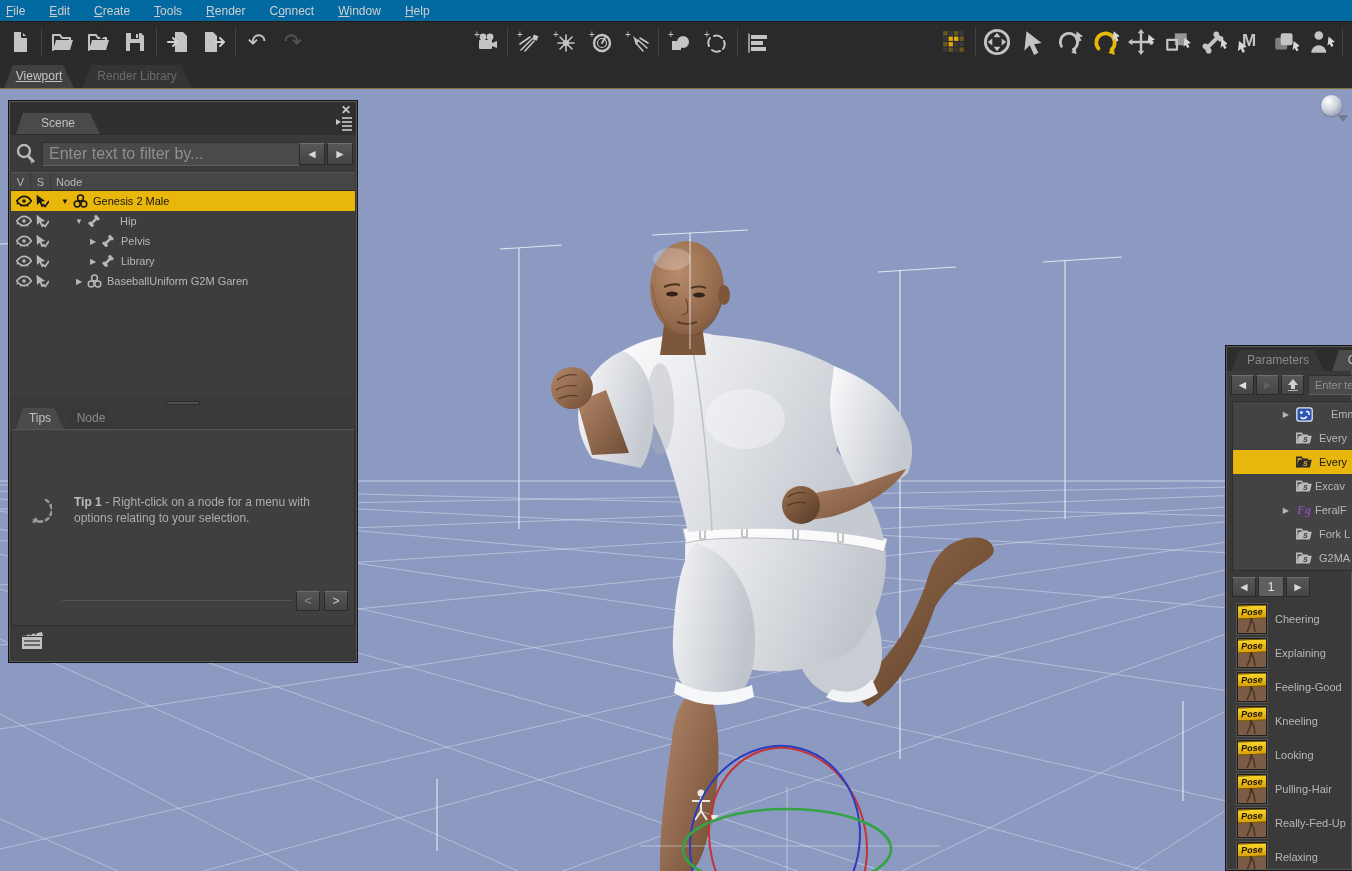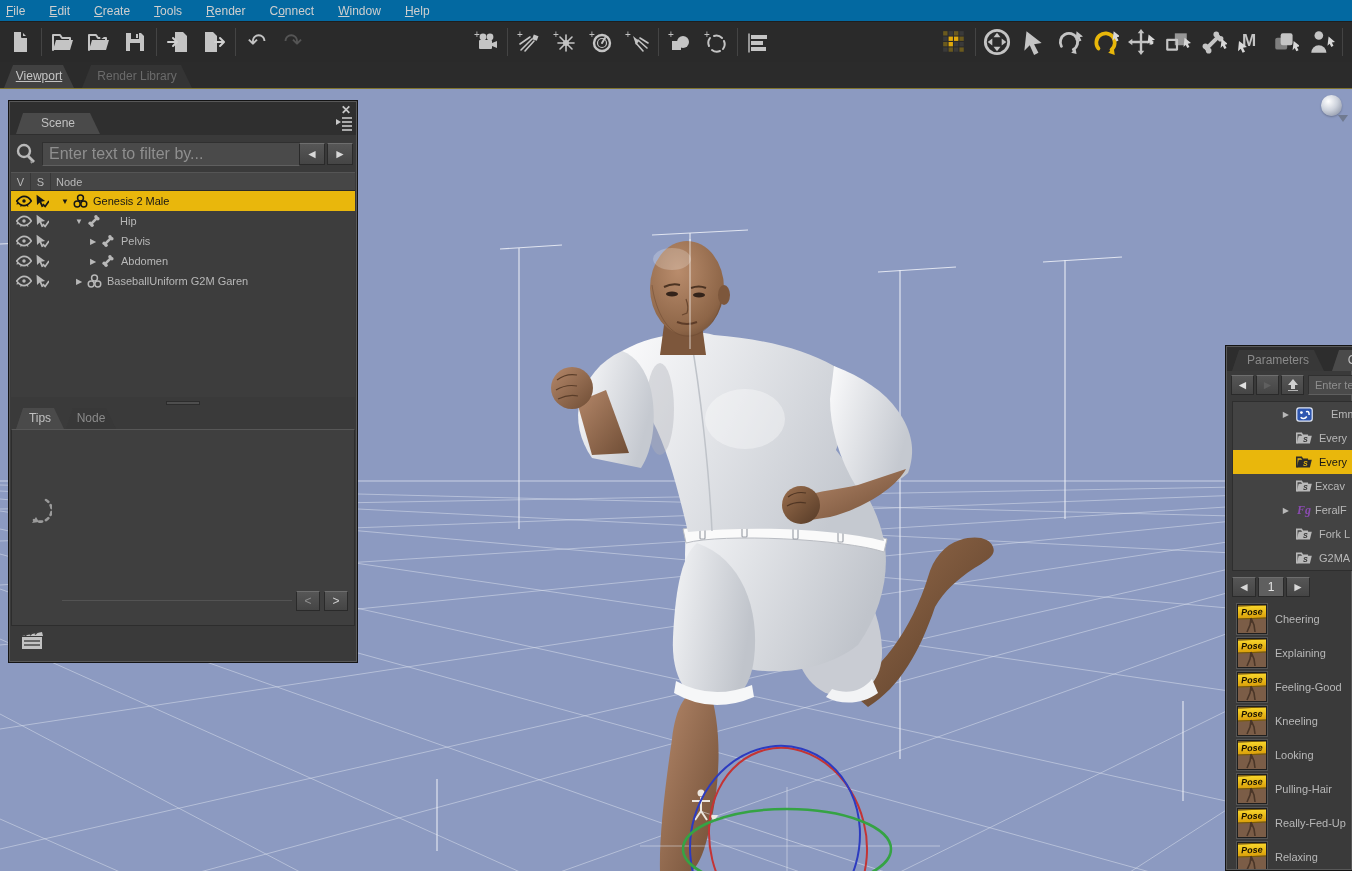--- a/index.html
+++ b/index.html
@@ -669,21 +669,21 @@
             <svg width="14" height="14" viewBox="0 0 18 18">
               <line x1="5" y1="13" x2="13" y2="5" stroke="currentColor" stroke-width="3.4" stroke-linecap="round"></line>
               <g fill="currentColor">
                 <circle cx="4" cy="12" r="2.2"></circle>
                 <circle cx="6.5" cy="14.5" r="2.2"></circle>
                 <circle cx="11.5" cy="3.5" r="2.2"></circle>
                 <circle cx="14" cy="6" r="2.2"></circle>
               </g>
             </svg>
           </span>
-          <span style="margin-left:4px">Abdomen</span>
+          <span style="margin-left:4px">Library</span>
         </div>
         <div class="tree-row ">
           <span class="ic" style="margin-left:4px">
             <svg width="16" height="12" viewBox="0 0 24 16">
               <path d="M1 8 C6 2 11 1 12 1 C15 1 20 3 23 8 C19 13 15 15 12 15 C8 15 4 12 1 8 z" fill="none" stroke="currentColor" stroke-width="2.4"></path>
               <circle cx="12" cy="8" r="2.6" fill="currentColor"></circle>
               <path d="M3 11 l-2 2 M8 14 l-1 2.4 M17 14 l1 2.4" stroke="currentColor" stroke-width="1.6"></path>
             </svg>
           </span>
           <span class="ic">
@@ -711,20 +711,23 @@
 
     <div class="ptab active" style="left:7px;top:307px;width:48px">Tips</div>
     <div class="ptab inactive" style="left:57px;top:307px;width:50px">Node</div>
 
     <div class="tips-body" style="left:2px;top:328px;right:2px;bottom:36px">
       <div style="position:absolute;left:14px;top:66px">
         <svg width="26" height="30" viewBox="0 0 26 30">
             <path d="M20 4 A11 11 0 0 1 8 24" fill="none" stroke="#9a9a9a" stroke-width="2.6" stroke-dasharray="3 4" stroke-linecap="round"></path>
             <path d="M10 21 l-4 6 7 -1 z" fill="#9a9a9a"></path>
           </svg>
+      </div>
+      <div style="position:absolute;left:62px;top:64px;width:238px;line-height:16px;color:#adadad;font-size:12px">
+        <b style="color:#bdbdbd">Tip 1</b><span> - Right-click on a node for a menu with options relating to your selection.</span>
       </div>
       <div style="position:absolute;left:50px;right:62px;bottom:24px;height:1px;background:#2e2e2e;border-bottom:1px solid #535353"></div>
       <div class="btn3d" style="position:absolute;right:34px;bottom:14px;width:24px;height:20px;color:#8f8f8f">&lt;</div>
       <div class="btn3d" style="position:absolute;right:6px;bottom:14px;width:24px;height:20px">&gt;</div>
     </div>
 
     <div style="position:absolute;left:12px;bottom:8px">
       <svg width="24" height="22" viewBox="0 0 24 22">
           <rect x="1" y="8" width="20" height="12" fill="#c2c2c2"></rect>
           <path d="M1 7 L21 3 L22 7 Z" fill="#c2c2c2"></path>

